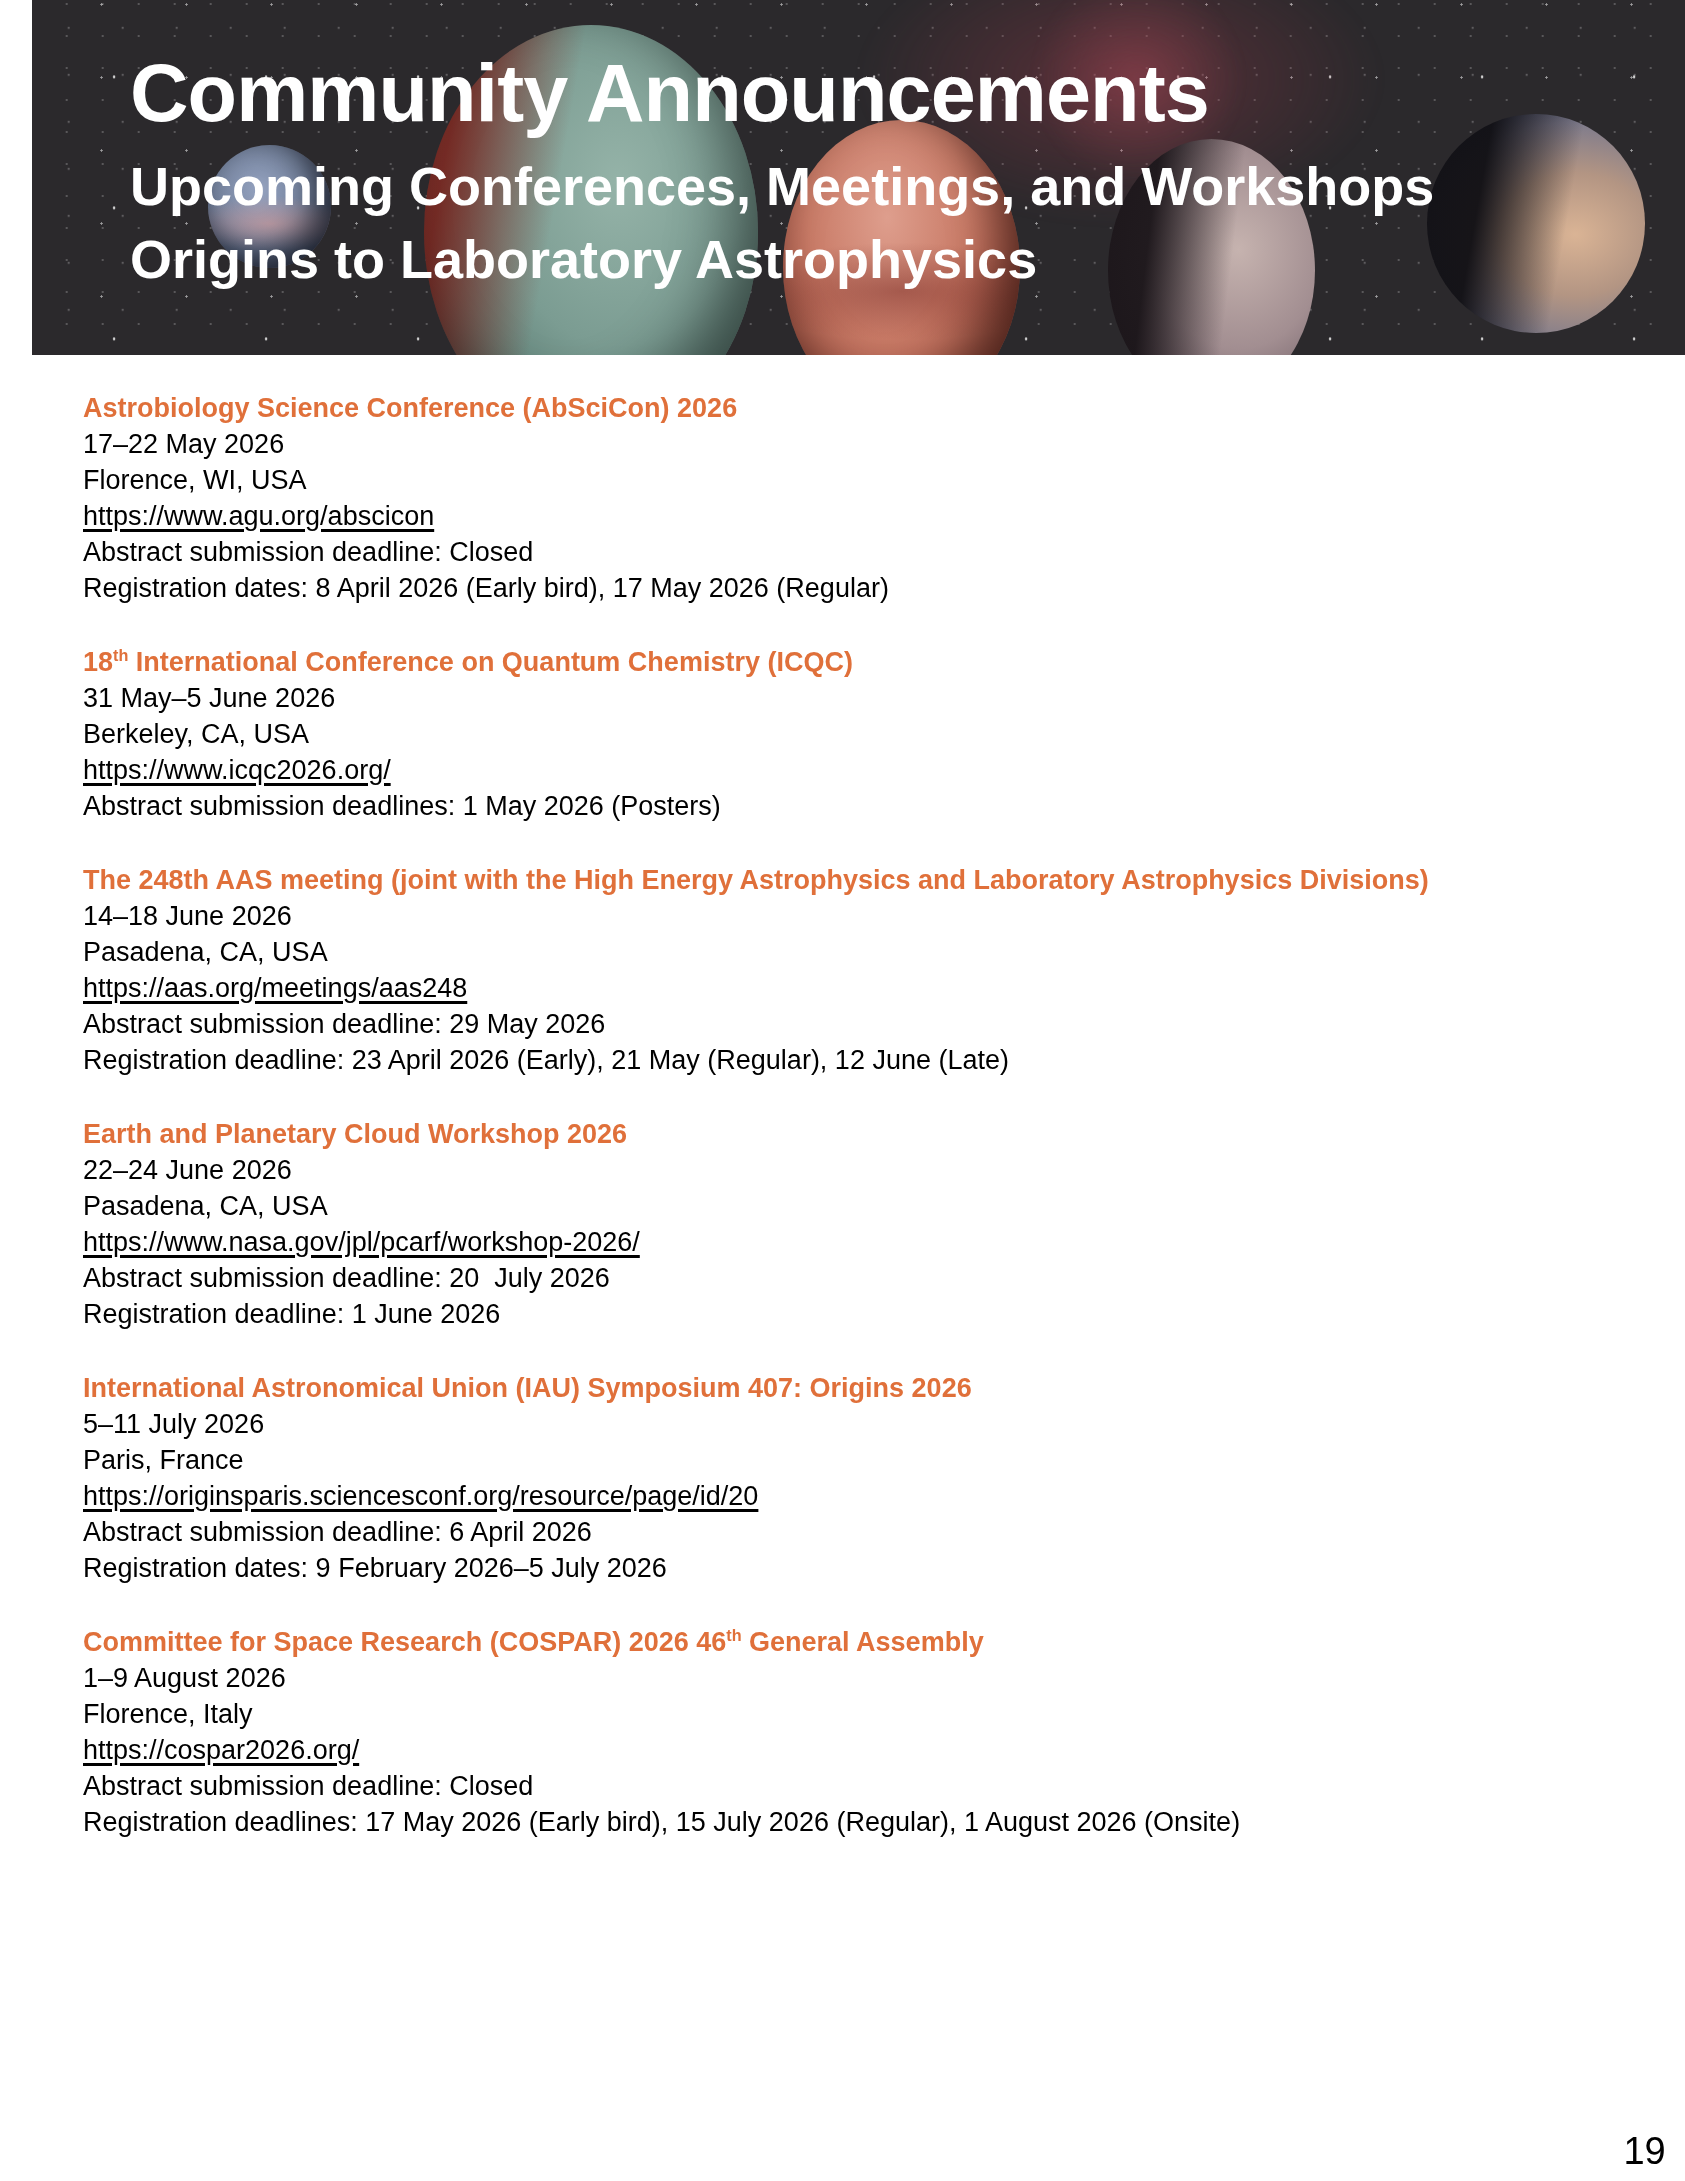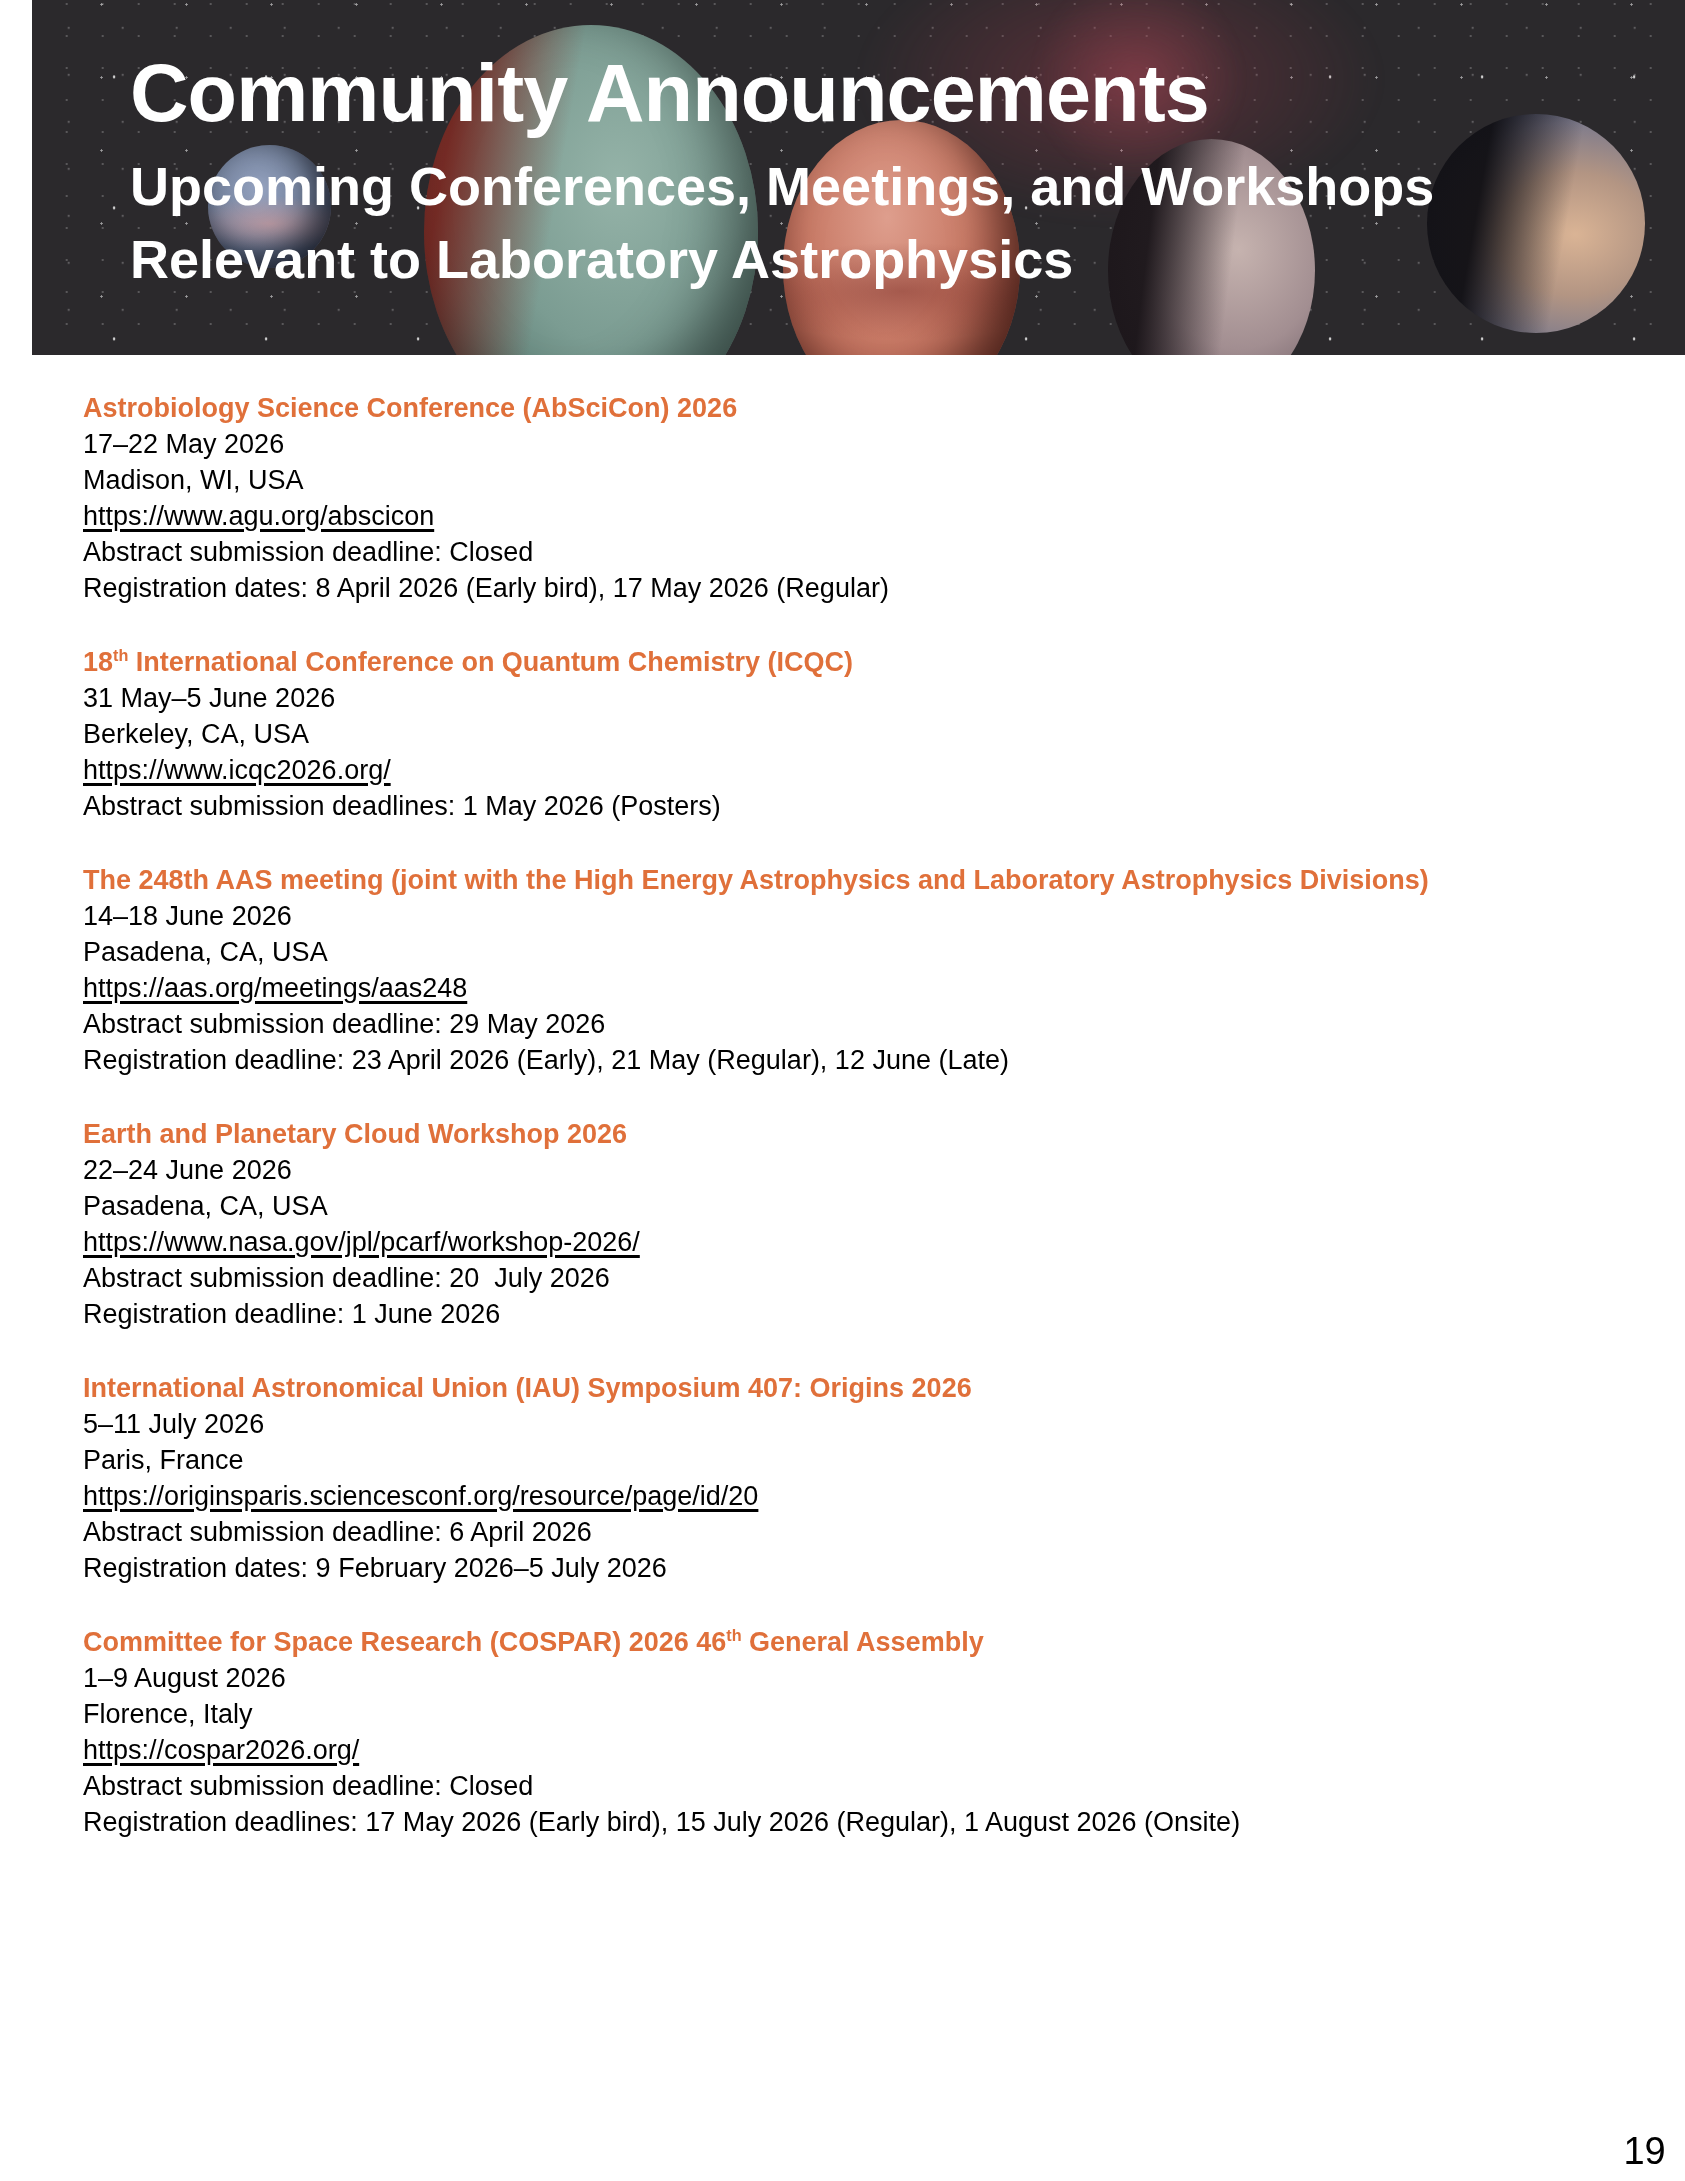--- a/index.html
+++ b/index.html
@@ -146,29 +146,29 @@
     <div class="nebula-a"></div>
     <div class="nebula-b"></div>
     <div class="planet planet-1"></div>
     <div class="planet planet-2"></div>
     <div class="planet planet-3"></div>
     <div class="planet planet-4"></div>
     <div class="planet planet-5"></div>
     <div class="banner-text">
       <h1 class="banner-title">Community Announcements</h1>
       <h2 class="banner-subtitle"><span>Upcoming Conferences, Meetings, and Workshops</span><br>
-      <span>Relevant to Laboratory Astrophysics</span></h2>
+      <span>Origins to Laboratory Astrophysics</span></h2>
     </div>
   </div>
 
   <div class="content">
     <div class="conf">
       <p class="conf-title"><span>Astrobiology Science Conference (AbSciCon) 2026</span></p>
       <p>17–22 May 2026</p>
-      <p>Madison, WI, USA</p>
+      <p>Florence, WI, USA</p>
       <p><a class="conf-url" href="#">https://www.agu.org/abscicon</a></p>
       <p>Abstract submission deadline: Closed</p>
       <p>Registration dates: 8 April 2026 (Early bird), 17 May 2026 (Regular)</p>
     </div>
 
     <div class="conf">
       <p class="conf-title"><span>18</span><sup>th</sup><span> International Conference on Quantum Chemistry (ICQC)</span></p>
       <p>31 May–5 June 2026</p>
       <p>Berkeley, CA, USA</p>
       <p><a class="conf-url" href="#">https://www.icqc2026.org/</a></p>

